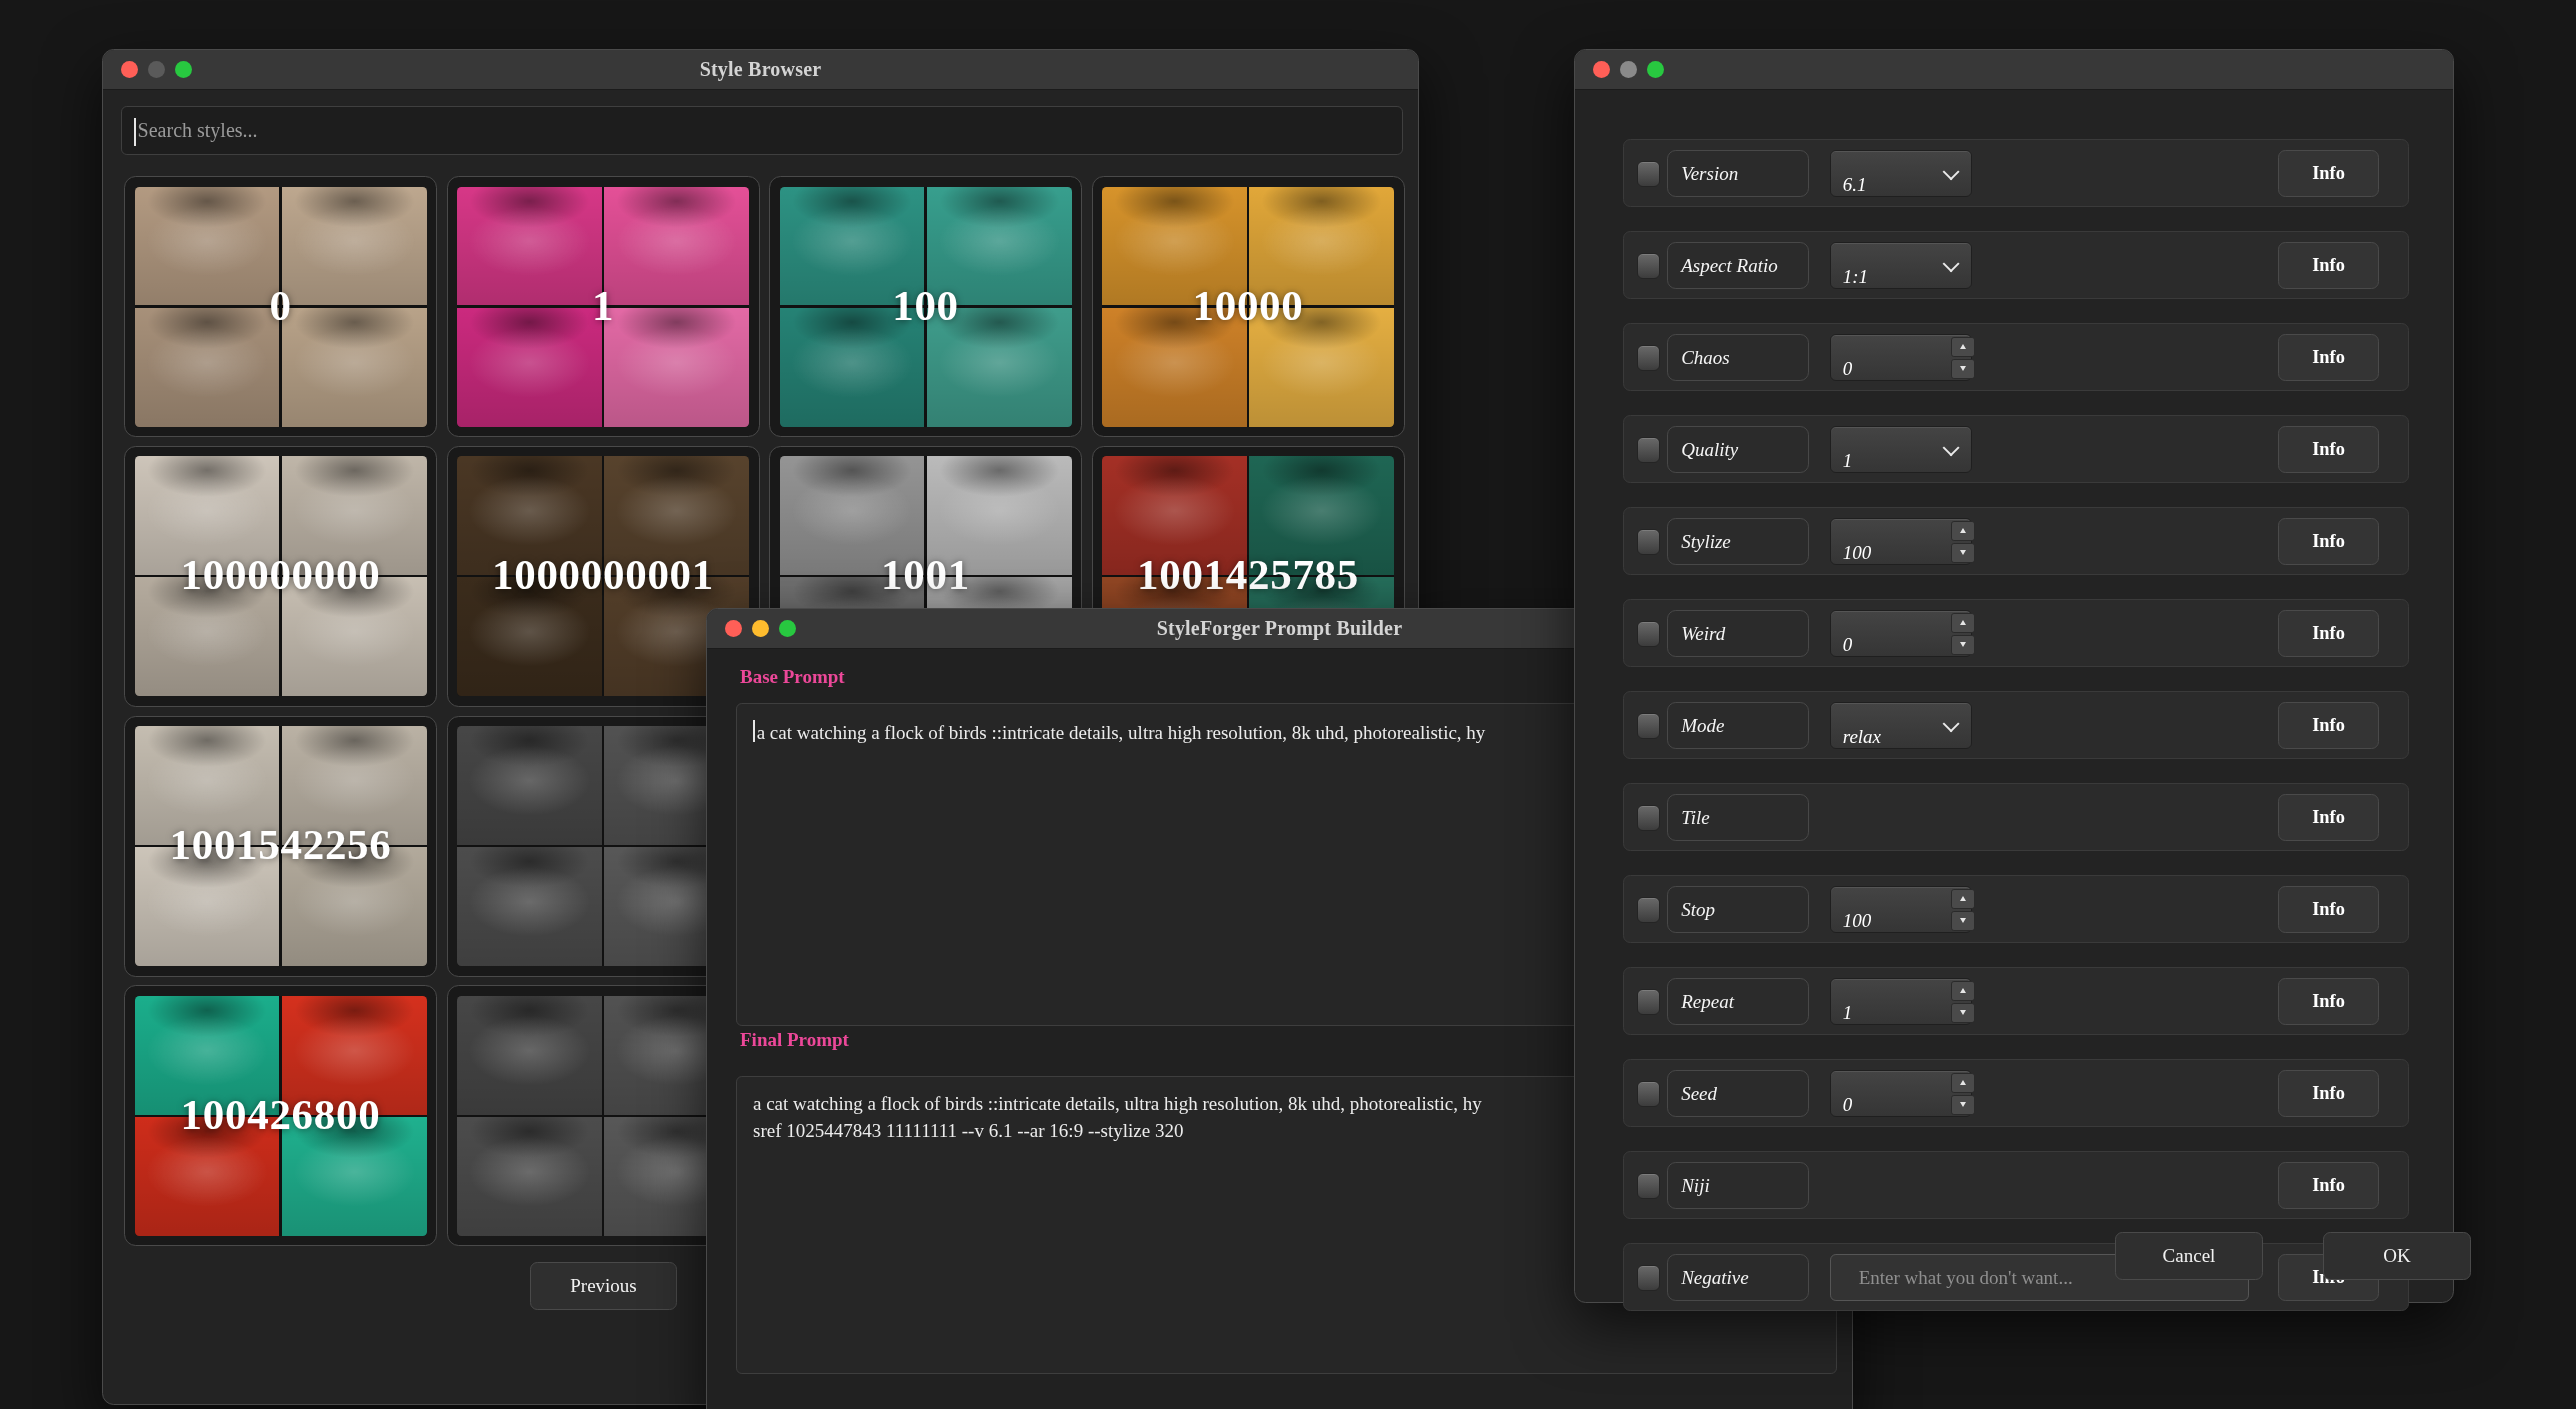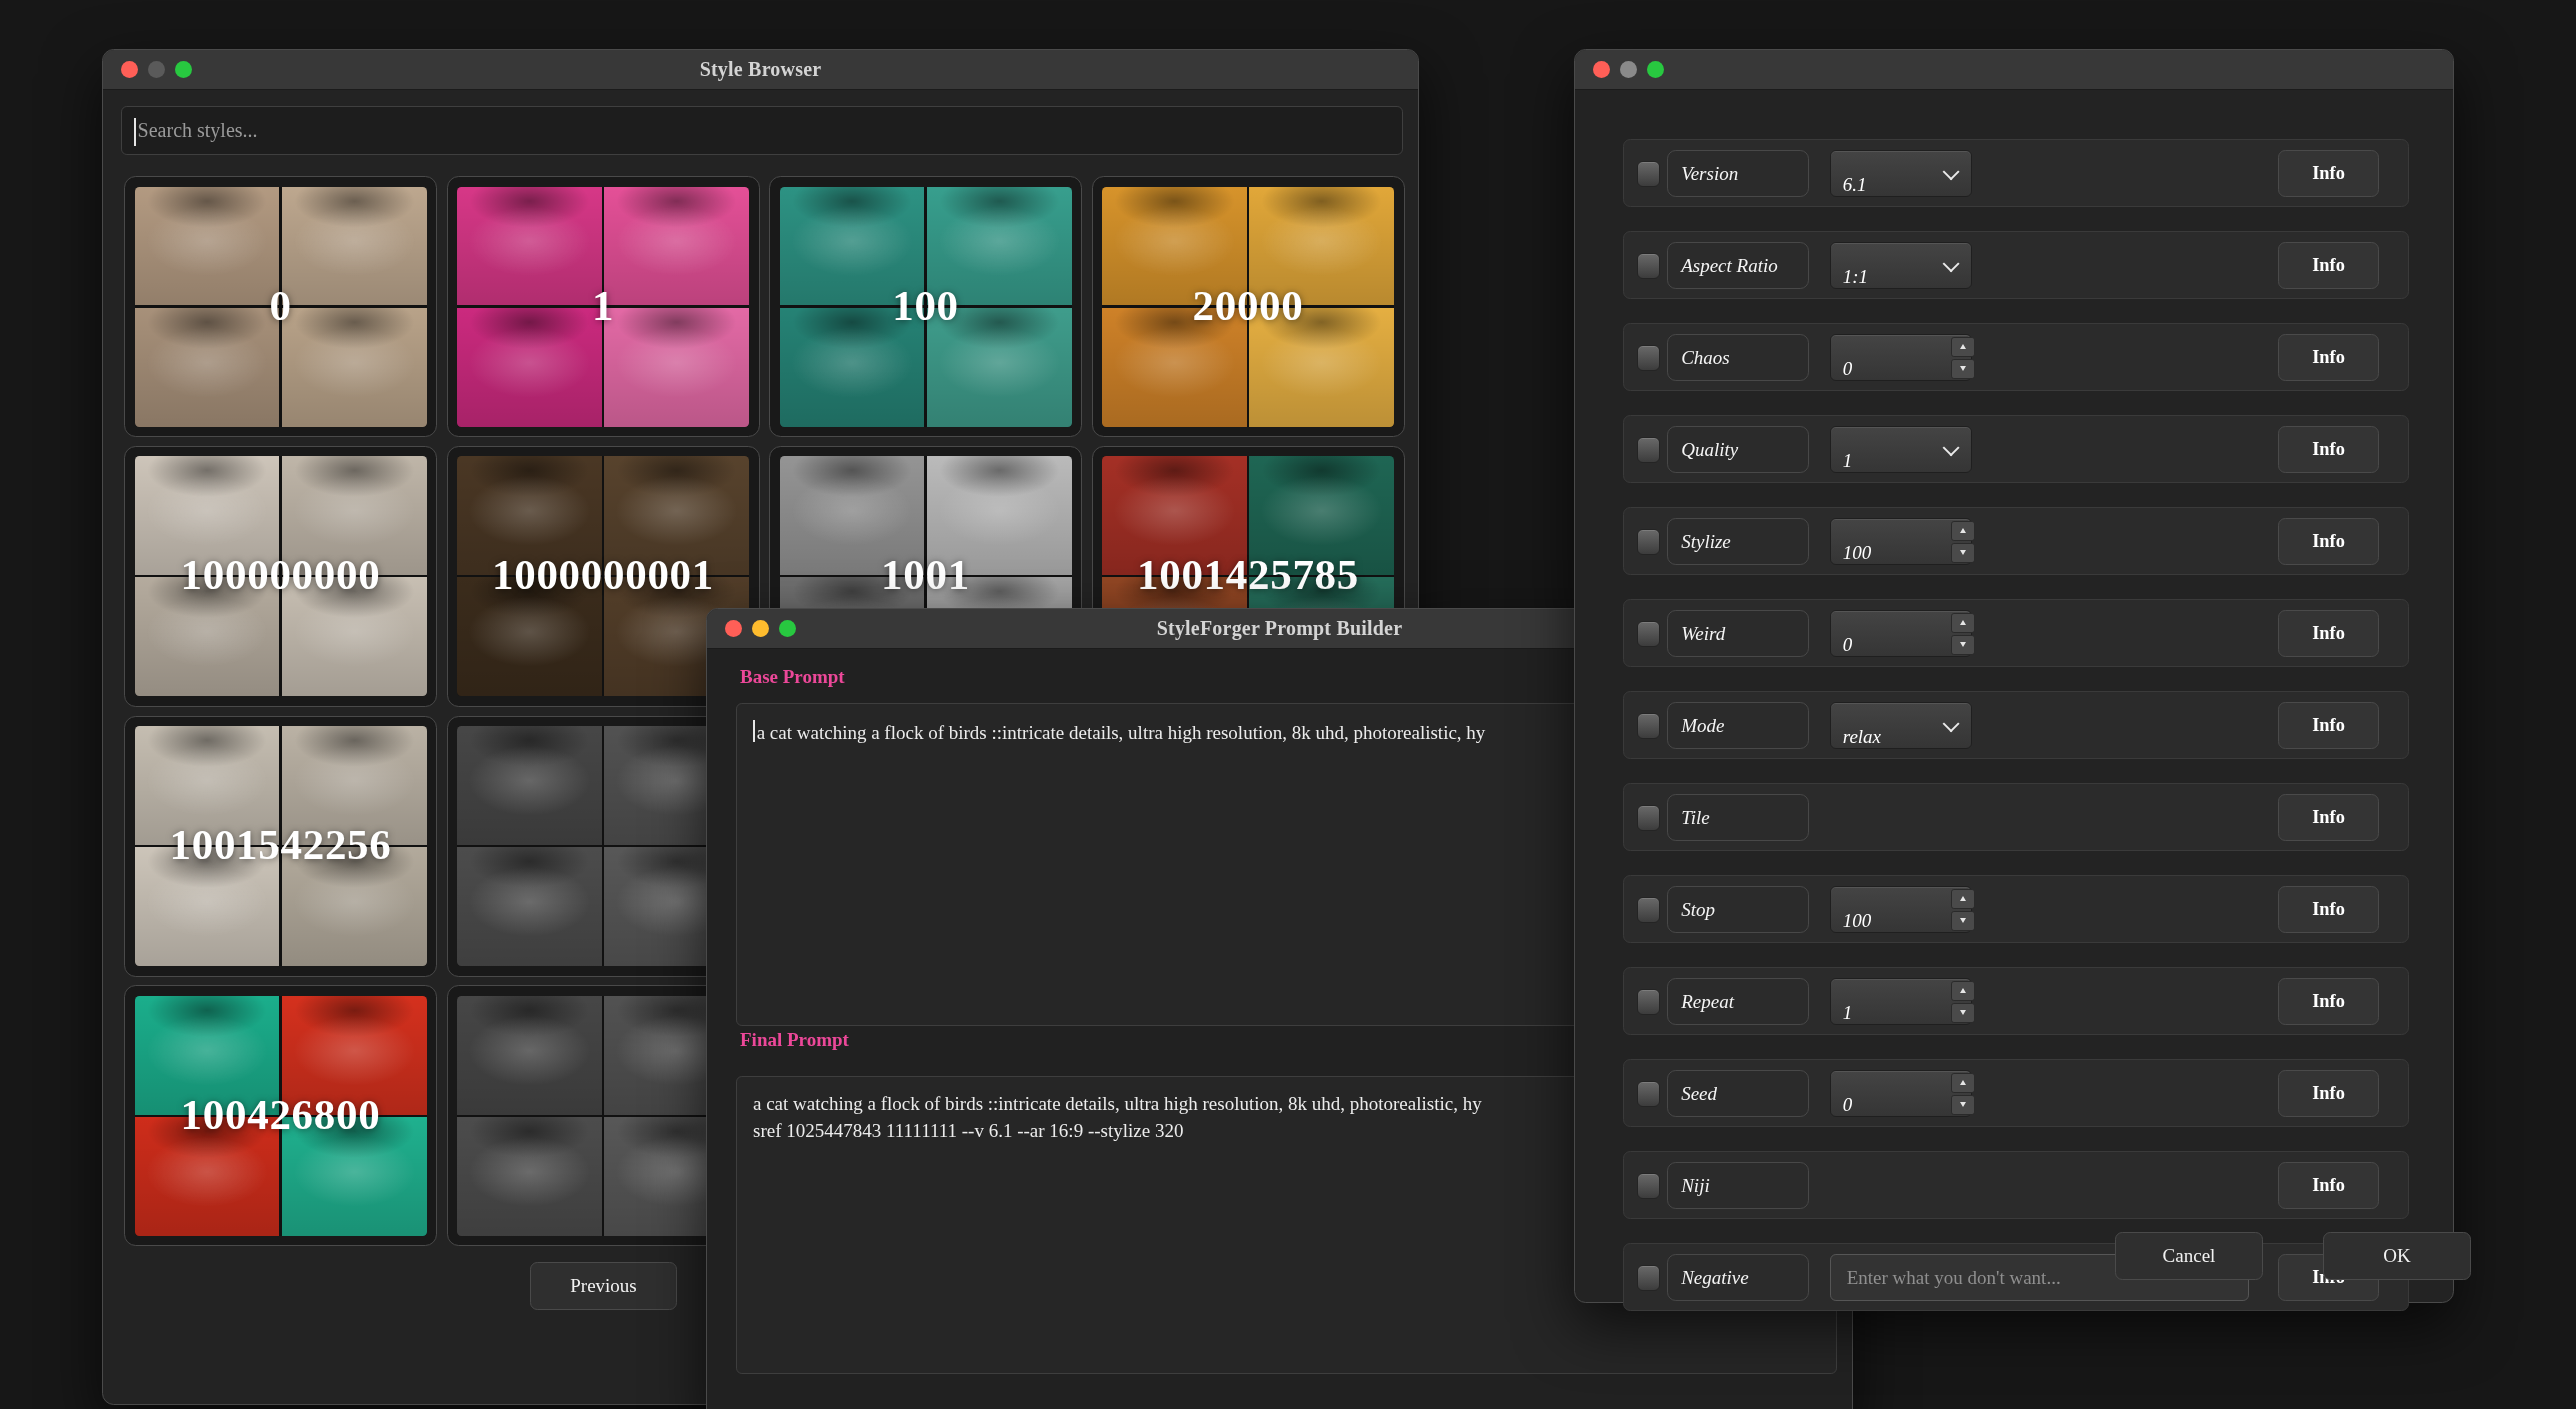--- a/index.html
+++ b/index.html
@@ -125,21 +125,21 @@
   .spincol {
     position:absolute; right:-3.7px; top:1.5px; bottom:1.5px; width:23.5px;
     display:flex; flex-direction:column; gap:2.2px;
   }
   .spinbtn {
     flex:1; background:#4a4a4a; border:0.7px solid #2a2a2a; border-radius:2.9px;
     display:flex; align-items:center; justify-content:center;
   }
   .tri-up { width:0; height:0; border-left:3.7px solid transparent; border-right:3.7px solid transparent; border-bottom:5.1px solid #e6e6e6; }
   .tri-dn { width:0; height:0; border-left:3.7px solid transparent; border-right:3.7px solid transparent; border-top:5.1px solid #e6e6e6; }
-  .ctrl.textin { width:419px; background:#333333; border:1.5px solid #565656; box-shadow:none; padding-left:4px; }
+  .ctrl.textin { width:419px; background:#333333; border:1.5px solid #565656; box-shadow:none; padding-left:16px; }
   .ctrl.textin input {
     width:100%; height:100%; background:transparent; border:none; outline:none;
     color:#e6e6e6; font-size:19px; font-family:inherit; padding:0 11.7px;
   }
   .ctrl.textin input::placeholder { color:#8f8f8f; }
   .info {
     position:absolute; left:654px; top:10.3px; width:101px; height:47px;
     background:#343434; border:1.5px solid #4a4a4a; border-radius:7.3px;
     color:#ffffff; font-size:18.4px; font-weight:bold; font-family:inherit; cursor:pointer;
   }
@@ -192,21 +192,21 @@
         </div>
         <span class="cellnum">100</span>
       </div>
     <div class="cell">
         <div class="collage">
           <i class="quad" style="background: rgb(226, 155, 45);"></i>
           <i class="quad" style="background: rgb(237, 176, 60);"></i>
           <i class="quad" style="background: rgb(217, 136, 42);"></i>
           <i class="quad" style="background: rgb(241, 184, 69);"></i>
         </div>
-        <span class="cellnum">20000</span>
+        <span class="cellnum">10000</span>
       </div>
     <div class="cell">
         <div class="collage">
           <i class="quad" style="background: rgb(216, 207, 195);"></i>
           <i class="quad" style="background: rgb(201, 191, 177);"></i>
           <i class="quad" style="background: rgb(190, 180, 166);"></i>
           <i class="quad" style="background: rgb(210, 201, 188);"></i>
         </div>
         <span class="cellnum">100000000</span>
       </div>

